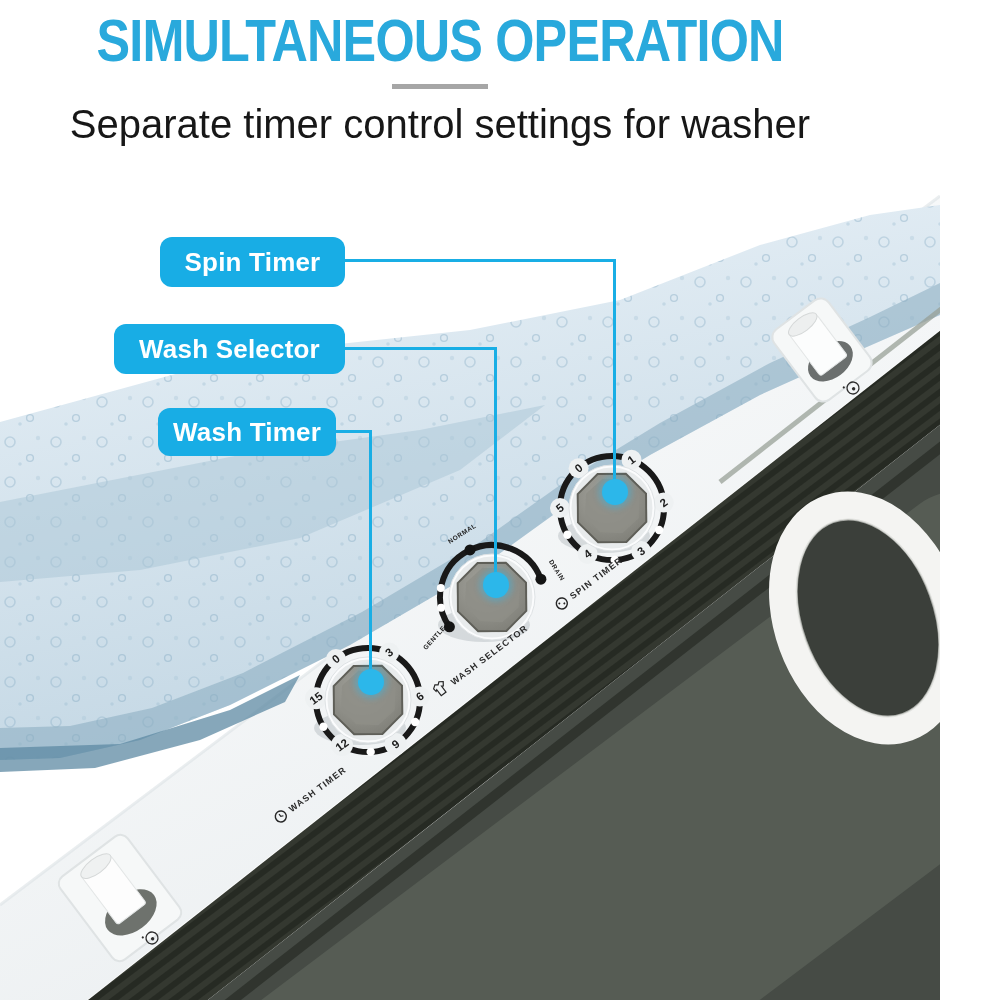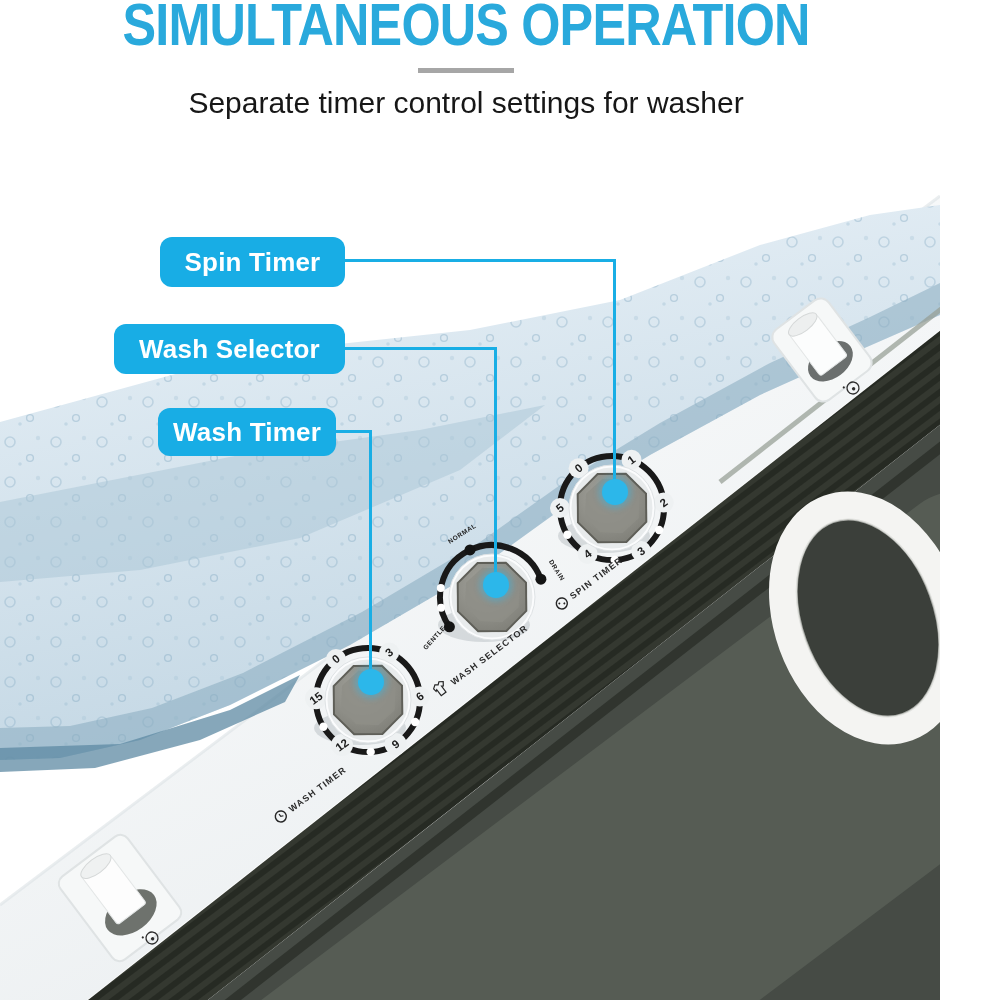--- a/index.html
+++ b/index.html
@@ -1,24 +1,24 @@
 <!DOCTYPE html>
 <html><head>
 <meta charset="utf-8">
 <style>
   html,body{margin:0;padding:0;background:#ffffff;}
   .stage{position:relative;width:1000px;height:1000px;background:#fff;overflow:hidden;
          font-family:"Liberation Sans",sans-serif;}
   
-  .header{position:absolute;top:0;left:0;width:880px;text-align:center;padding-left:26px;}
+  .header{position:absolute;top:16px;left:0;width:880px;text-align:center;}
   .title{display:inline-block;font-weight:700;font-size:60px;line-height:54px;
          color:#29a9dc;letter-spacing:-1px;transform:scaleX(.84);transform-origin:center;
          white-space:nowrap;margin-top:-2px;}
   .divider{width:96px;height:5px;background:#a6a6a6;margin:16px auto 0;}
-  .subtitle{margin-top:13px;font-size:30px;font-weight:400;color:#171717;letter-spacing:0;}
+  .subtitle{margin-top:13px;font-size:40px;font-weight:400;color:#171717;letter-spacing:0;}
   
   .photo{position:absolute;left:0;top:150px;width:940px;height:850px;background:#fff;overflow:hidden;}
   .photo svg{position:absolute;left:0;top:0;}
   
   .callout{position:absolute;background:#18ade5;border-radius:12px;display:flex;
            align-items:center;justify-content:center;color:#fff;font-weight:700;
            font-size:26px;letter-spacing:.2px;white-space:nowrap;}
   .cline{position:absolute;background:#19aee5;}
   .cdot{position:absolute;width:26px;height:26px;border-radius:50%;background:#2cb7ea;
         box-shadow:0 0 6px 3px rgba(44,183,234,.45);}

